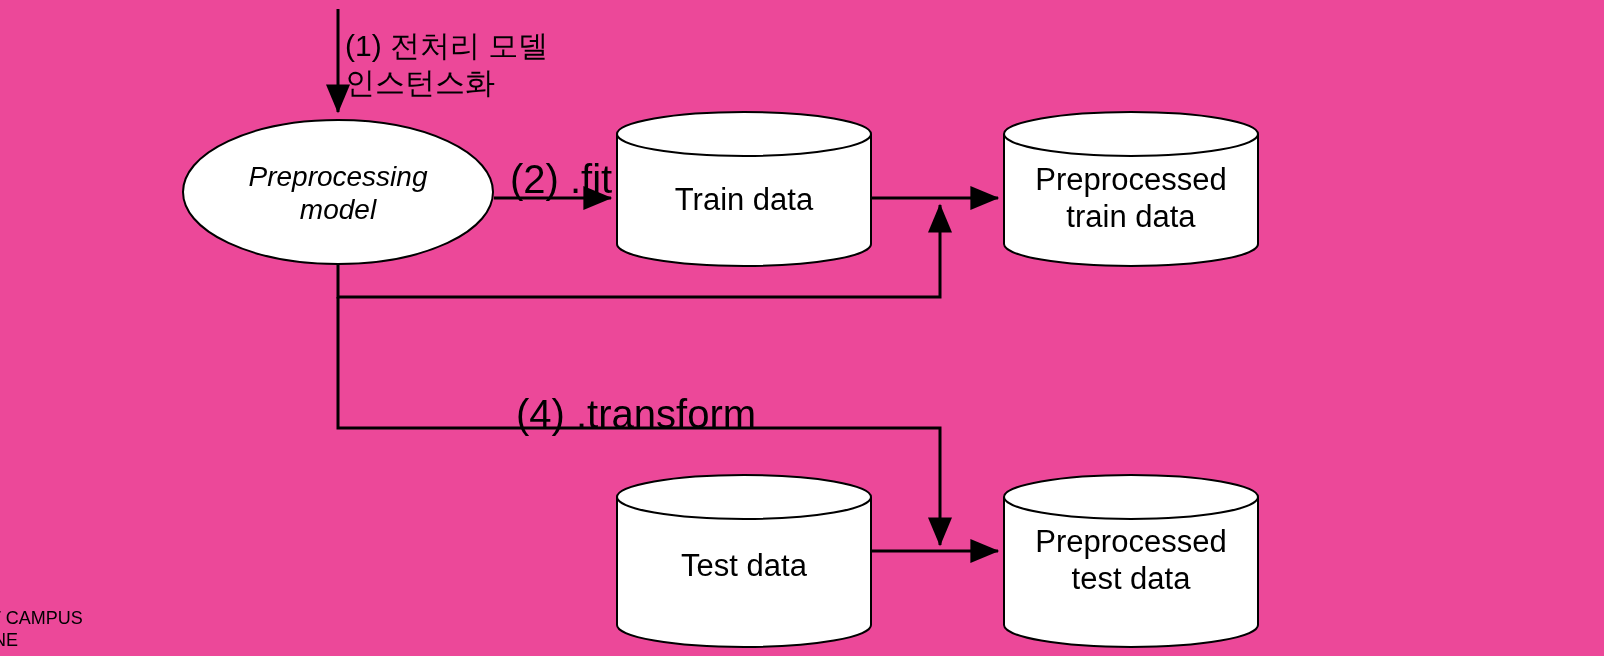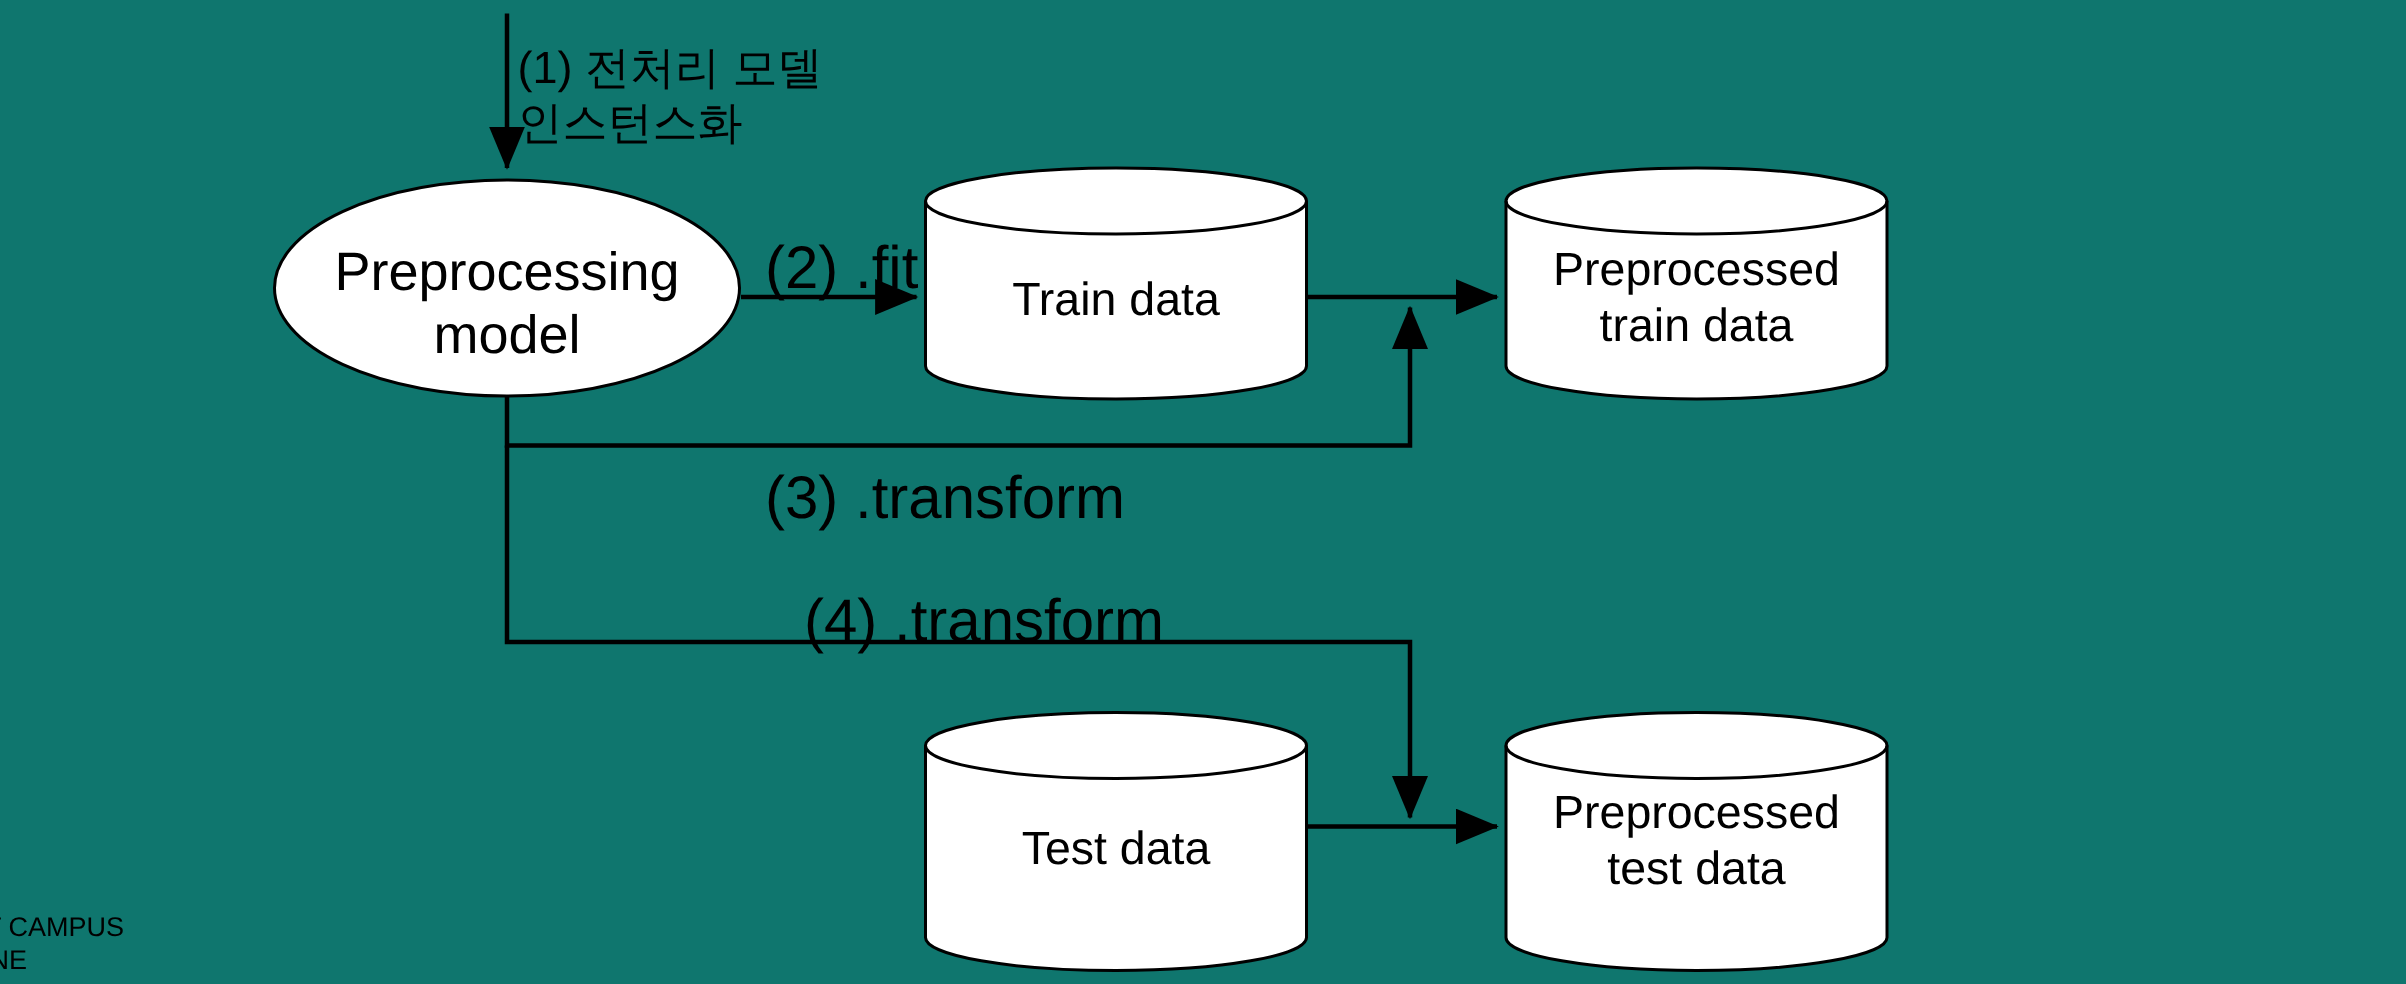--- a/index.html
+++ b/index.html
@@ -8,21 +8,21 @@
     background: #ffffff;
   }
   body {
     font-family: "Liberation Sans", sans-serif;
     color: #000000;
   }
   #canvas {
     position: relative;
     width: 1604px;
     height: 656px;
-    background: #0f766e;
+    background: #ec4899;
     overflow: hidden;
   }
   #diagram-svg {
     position: absolute;
     top: 0;
     left: 0;
     width: 1604px;
     height: 656px;
   }
   .shape-stroke {
@@ -50,21 +50,21 @@
     white-space: pre-line;
     font-family: "Liberation Sans", sans-serif;
   }
   .label-text {
     position: absolute;
     color: #000000;
     white-space: pre-line;
     line-height: 1.22;
     font-family: "Liberation Sans", sans-serif;
   }
-  .t-ellipse  { font-size: 36px; }
+  .t-ellipse  { font-size: 28px; font-style: italic; }
   .t-cyl      { font-size: 31px; }
   .t-edge     { font-size: 40px; }
   .t-korean   { font-size: 30px; }
   .t-footer   { font-size: 18px; line-height: 1.22; }
 </style>
 </head>
 <body>
 
 <div id="canvas">
 
@@ -144,23 +144,22 @@
   <div class="node-text t-ellipse" style="left:188px; top:160px; width:300px;">Preprocessing
 model</div>
 
   <div class="label-text t-edge" style="left:510px; top:155px; width:200px;">(2) .fit</div>
 
   <div class="node-text t-cyl" style="left:619px; top:182px; width:250px;">Train data</div>
 
   <div class="node-text t-cyl" style="left:1006px; top:162px; width:250px;">Preprocessed
 train data</div>
 
-  <div class="label-text t-edge" style="left:510px; top:308px; width:300px;">(3) .transform</div>
 
-  <div class="label-text t-edge" style="left:536px; top:390px; width:300px;">(4) .transform</div>
+  <div class="label-text t-edge" style="left:516px; top:390px; width:300px;">(4) .transform</div>
 
   <div class="node-text t-cyl" style="left:619px; top:548px; width:250px;">Test data</div>
 
   <div class="node-text t-cyl" style="left:1006px; top:524px; width:250px;">Preprocessed
 test data</div>
 
   <div style="position:absolute; left:-22px; top:608px; width:200px;">
     <div class="t-footer">ST CAMPUS</div>
     <div class="t-footer">LINE</div>
   </div>

